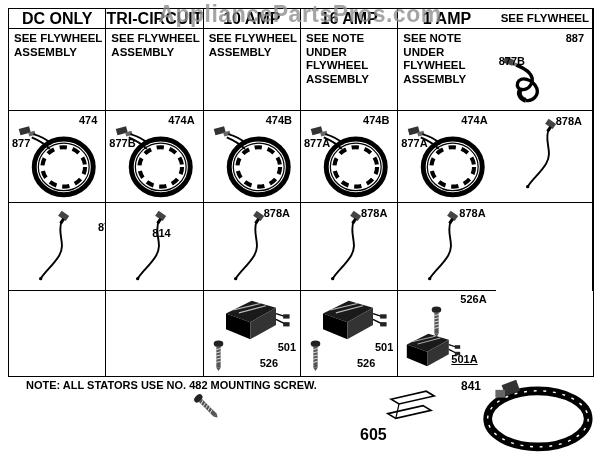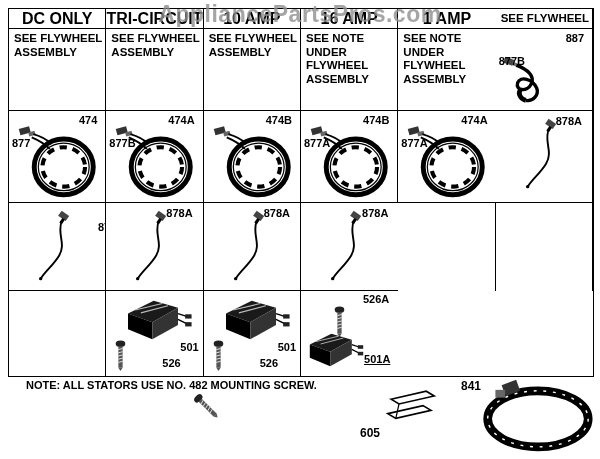--- a/index.html
+++ b/index.html
@@ -32,27 +32,27 @@
   .wire-cell.w3 .lbl{top:24px;left:46px;right:auto;}
   .wire-cell .art{left:24px;top:6px;width:46px;height:78px;}
   
   .reg-cell .art.box{left:16px;top:4px;width:72px;height:50px;}
   .reg-cell .lbl.box-lbl{top:50px;right:4px;}
   .reg-cell .art.screw{left:8px;bottom:4px;width:13px;height:32px;}
   .reg-cell .lbl.screw-lbl{bottom:7px;left:26px;padding-left:30px;}
   .reg-cell.alt .lbl.screw-lbl{top:2px;left:32px;bottom:auto;}
   .reg-cell.alt .art.screw{top:15px;left:32px;bottom:auto;}
   .reg-cell.alt .art.box{top:auto;bottom:5px;left:2px;width:64px;height:42px;}
-  .reg-cell.alt .lbl.box-lbl{top:auto;bottom:11px;right:8px;text-decoration:underline;}
+  .reg-cell.alt .lbl.box-lbl{top:auto;bottom:11px;right:18px;text-decoration:underline;}
   
   .note{position:absolute;left:26px;top:379px;font-size:11px;font-weight:bold;}
   .screw-482{position:absolute;left:200px;top:391px;width:14px;height:32px;
         transform:rotate(-45deg);}
   .bracket-art{position:absolute;left:382px;top:388px;width:58px;height:40px;}
-  .lbl-605{position:absolute;left:360px;top:426px;font-size:12px;font-weight:bold;}
+  .lbl-605{position:absolute;left:360px;top:426px;font-size:16px;font-weight:bold;}
   .lbl-841{position:absolute;left:461px;top:379px;font-size:12px;font-weight:bold;}
   .clamp-art{position:absolute;left:478px;top:376px;width:116px;height:78px;}
 </style>
 </head>
 <body>
 
 <svg width="0" height="0" style="position:absolute" aria-hidden="true">
   <defs>
     <symbol id="sym-stator" viewBox="0 0 100 92">
       <rect x="3" y="4" width="13" height="8" fill="#333" transform="rotate(-15 9 8)"></rect>
@@ -173,20 +173,26 @@
     </div>
 
     <div class="cell wire-cell w1">
       <span class="lbl">878A</span>
       <svg class="art">
           <use href="#sym-wire"></use>
         </svg>
     </div>
     <div class="cell wire-cell w2">
       <span class="lbl">878</span>
+      <svg class="art">
+          <use href="#sym-wire"></use>
+        </svg>
+    </div>
+    <div class="cell wire-cell w3">
+      <span class="lbl">814</span>
       <svg class="art">
           <use href="#sym-wire"></use>
         </svg>
     </div>
     <div class="cell wire-cell w4">
       <span class="lbl">878A</span>
       <svg class="art">
           <use href="#sym-wire"></use>
         </svg>
     </div>

